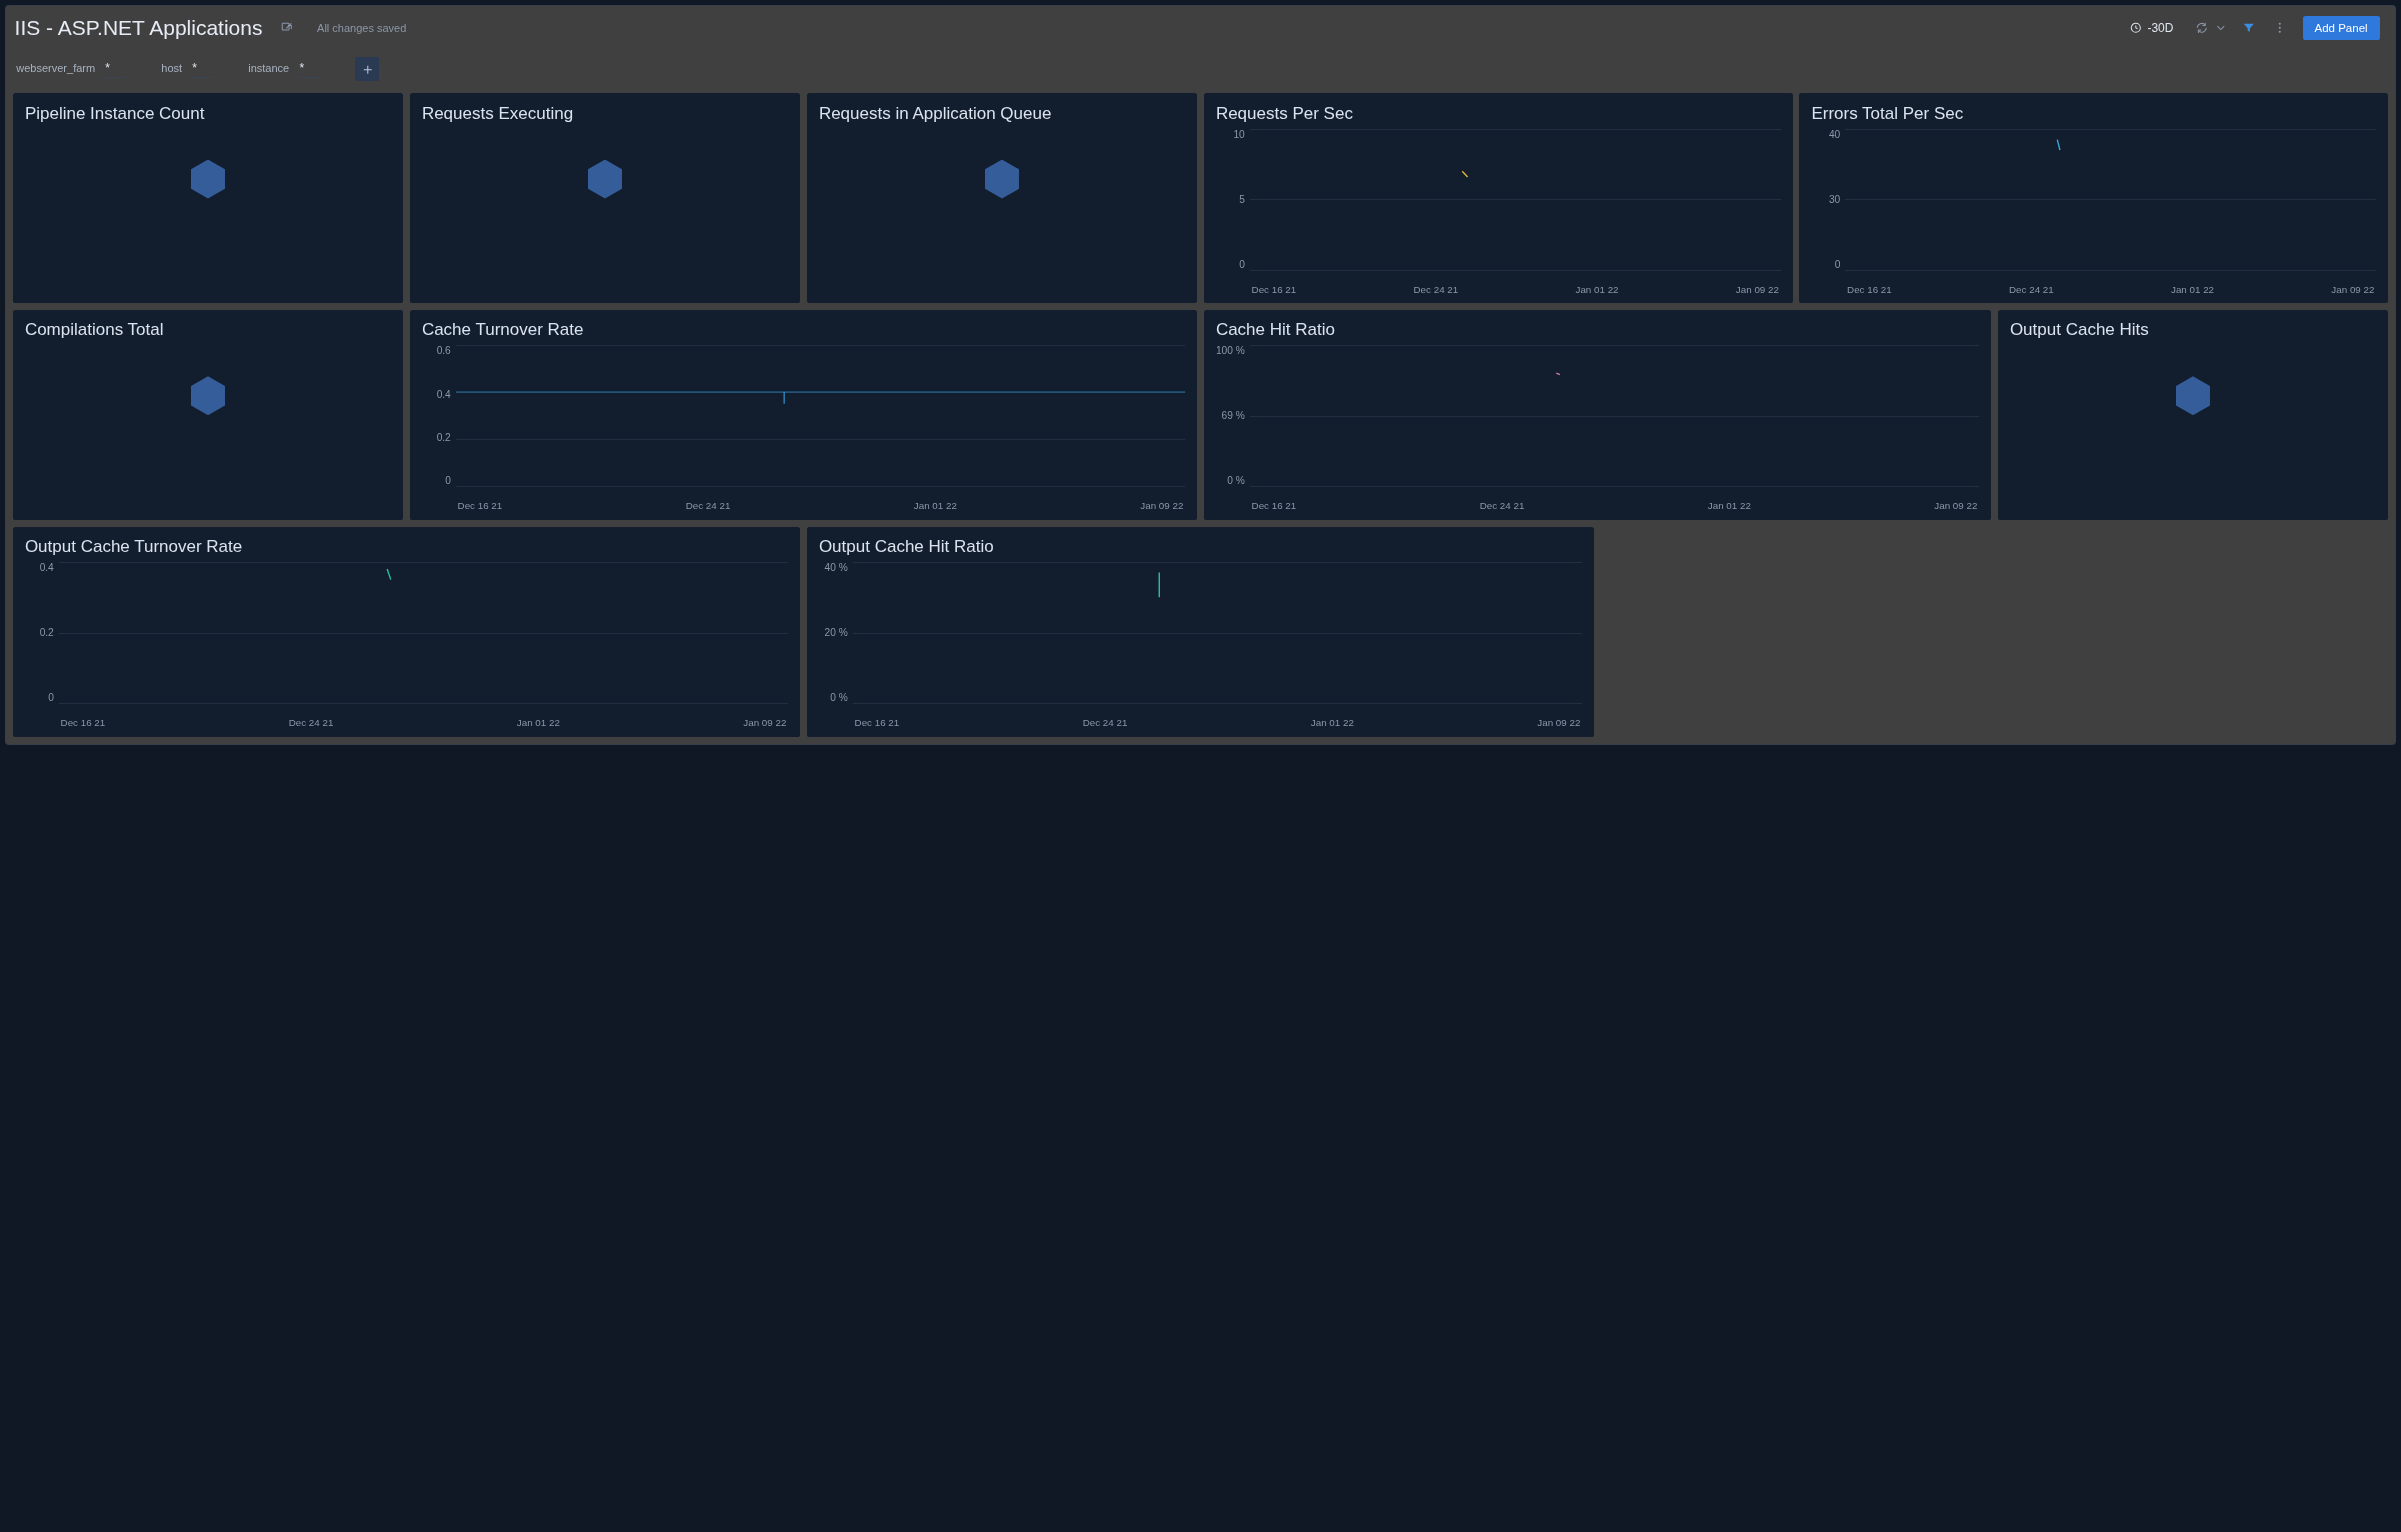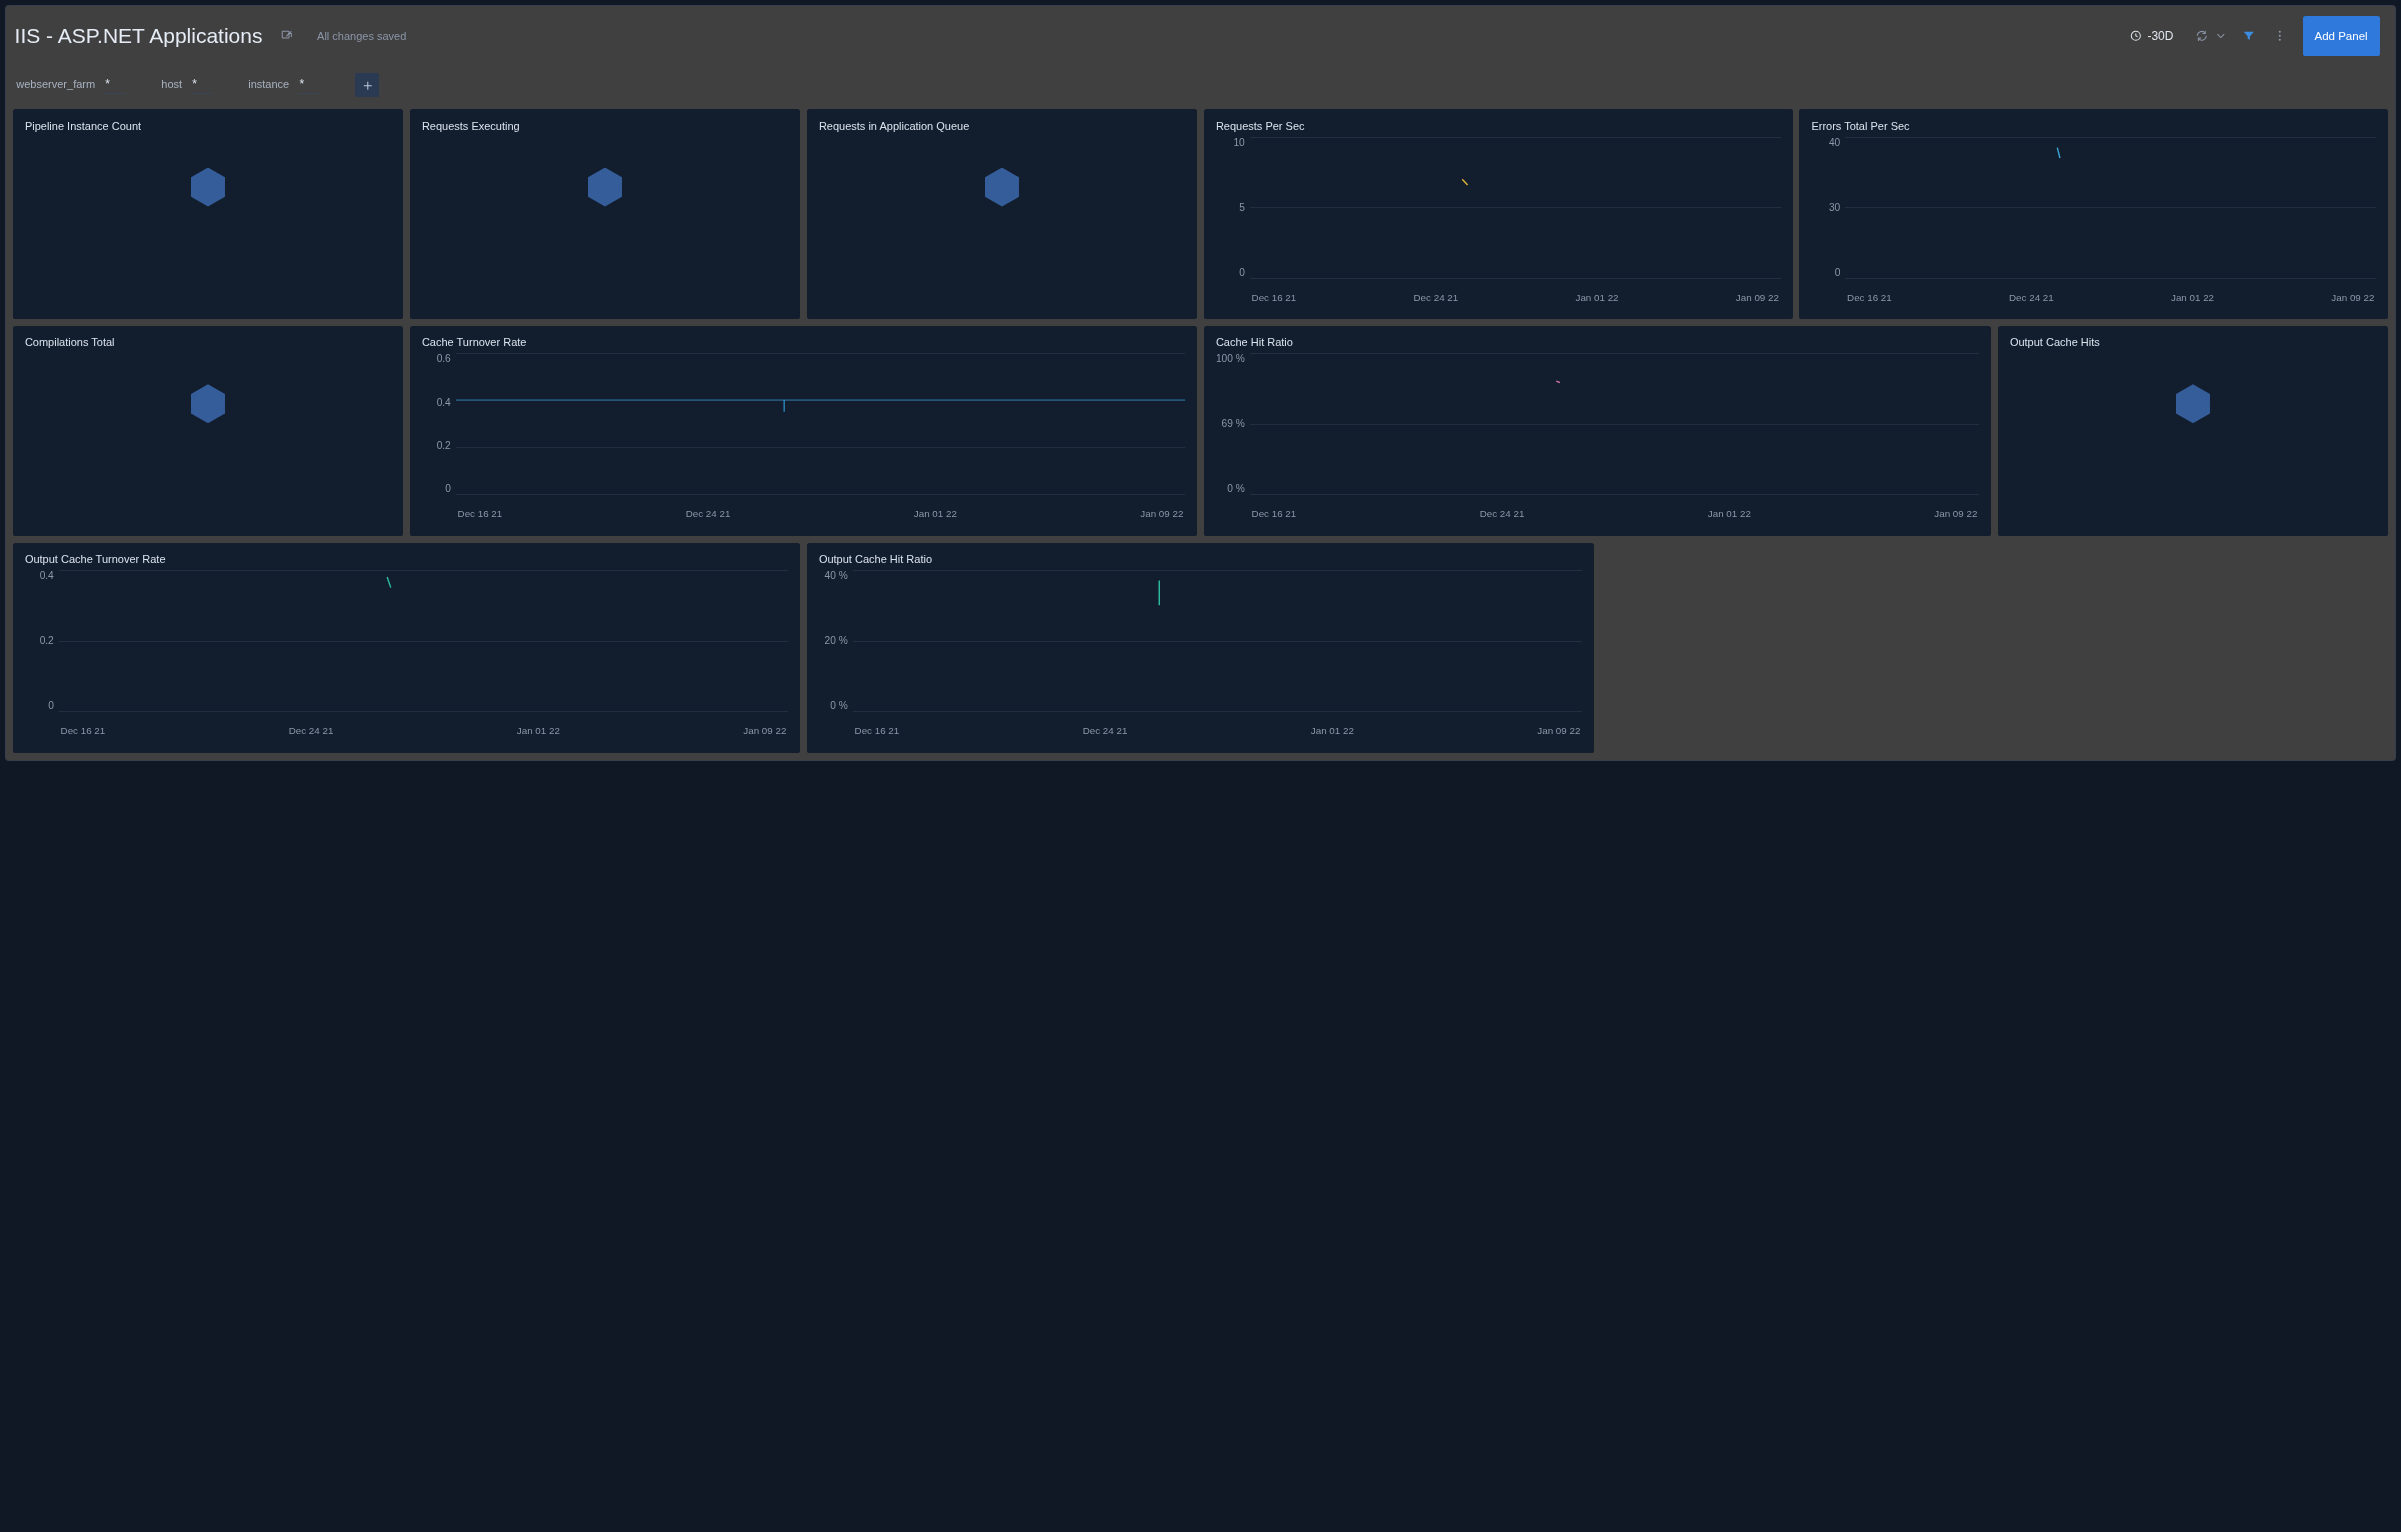--- a/index.html
+++ b/index.html
@@ -58,21 +58,21 @@
     margin-left: 12px;
     gap: 1.7px;
   }
   .filter-btn { margin-left: 10.2px; color:#3a8de0; }
   .more-btn { margin-left: 8.5px; }
   .add-panel-btn {
     margin-left: 12px;
     background: #2f79dd;
     color: #fff;
     font-size: 11.5px;
-    padding: 14px 12px;
+    padding: 6px 12px;
     border-radius: 2.6px;
     cursor: pointer;
     border: none;
   }
 
   
   .vars-row {
     display: flex;
     align-items: center;
     gap: 36px;
@@ -112,21 +112,21 @@
   }
   .panel {
     background: #121d2e;
     border-radius: 2.6px;
     padding: 10.2px 12px 8.5px 12px;
     min-height: 210px;
     position: relative;
   }
   .panel-title {
     color: #dbe3ee;
-    font-size: 11px;
+    font-size: 17px;
     font-weight: 400;
     white-space: nowrap;
     overflow: hidden;
     text-overflow: ellipsis;
   }
   .span-2 { grid-column: span 2; }
 
   
   .hex-wrap {
     display: flex;

